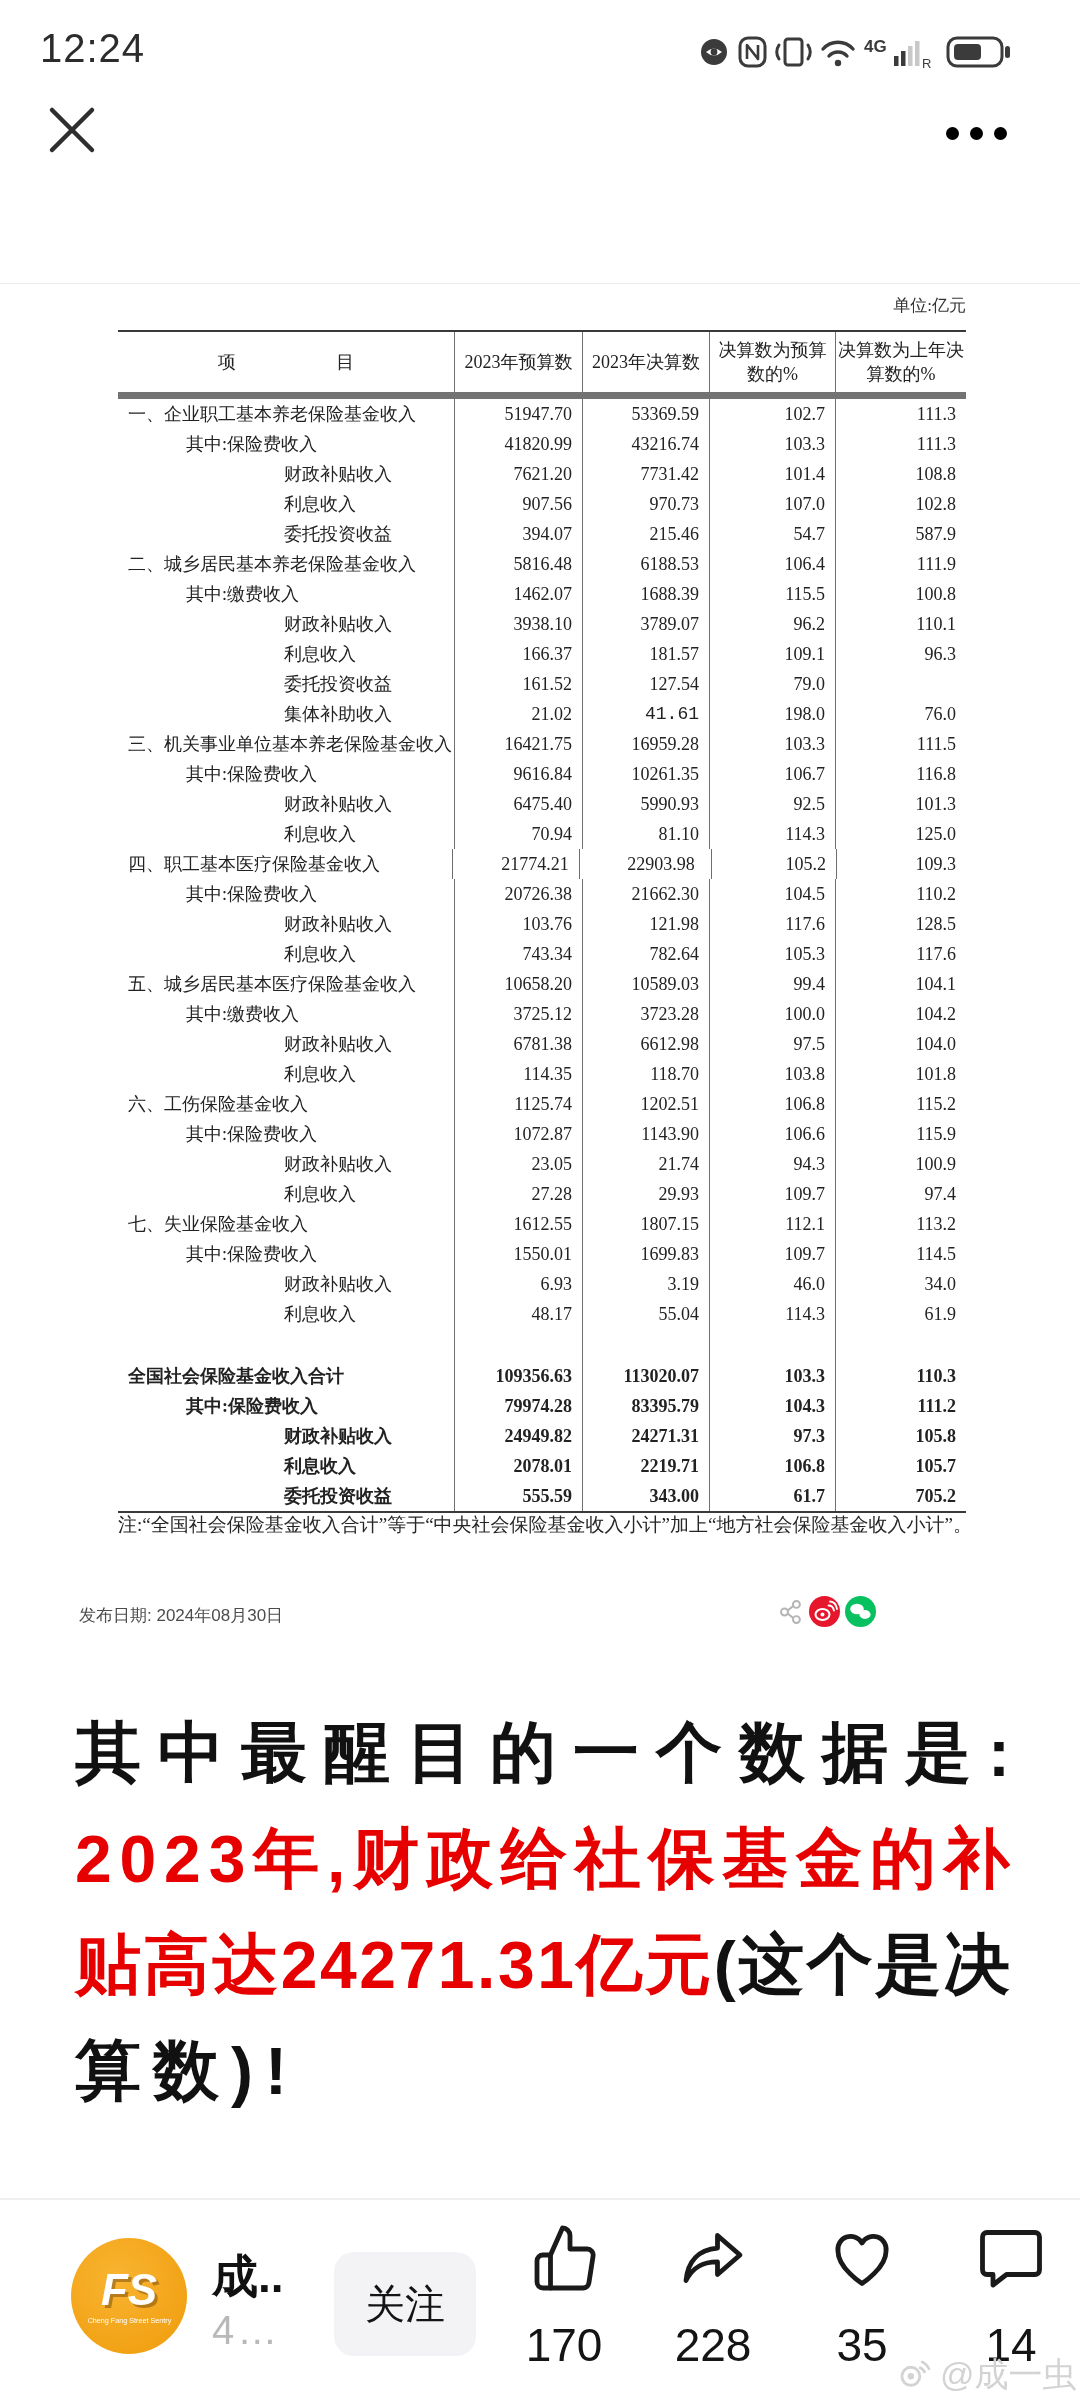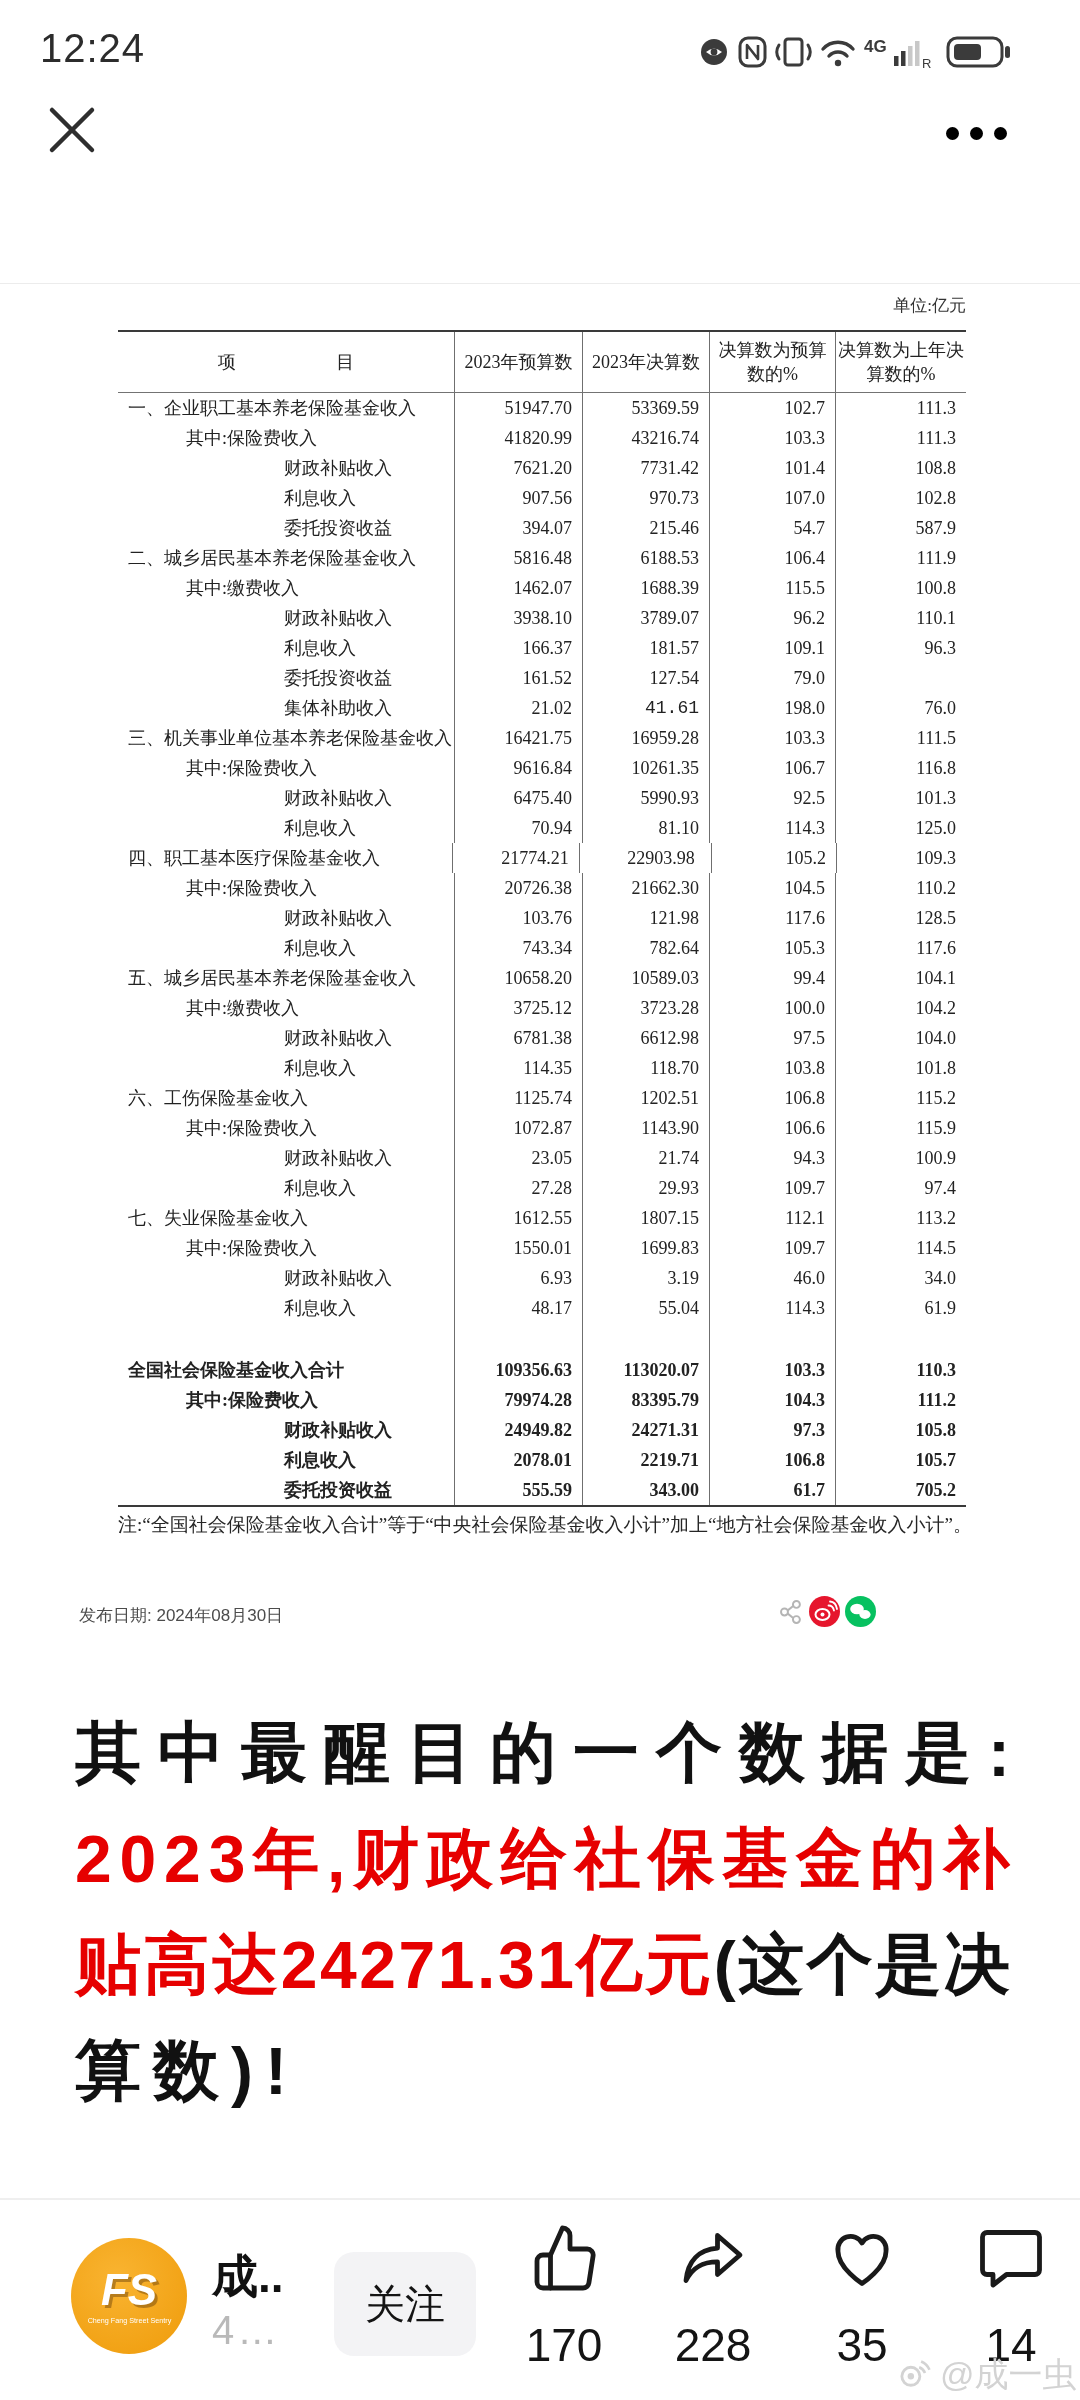--- a/index.html
+++ b/index.html
@@ -15,21 +15,21 @@
   #close-btn{left:44px;top:102px;width:56px;height:56px;cursor:pointer;}
   #more-btn{left:946px;top:118px;width:80px;height:30px;display:flex;gap:11px;align-items:center;cursor:pointer;}
   #more-btn i{width:13px;height:13px;border-radius:50%;background:#000;display:block;}
   #img-top-line{left:0;top:283px;width:1080px;height:1px;background:#ececec;}
 
   
   #unit-label{right:114px;top:294px;font-size:17px;color:#333;font-family:"Liberation Serif","DejaVu Serif",serif;}
   #budget-table{left:118px;top:330px;width:848px;border-top:2px solid #3a3a3a;border-bottom:2px solid #3a3a3a;
       font-family:"Liberation Serif","DejaVu Serif",serif;color:#222;}
   .tr{display:flex;height:30px;align-items:center;}
-  .tr.thead{height:60px;border-bottom:1px solid #737373;font-size:18px;}
+  .tr.thead{height:60px;border-bottom:7px solid #737373;font-size:18px;}
   .tr.gap{height:32px;}
   .td{height:100%;display:flex;align-items:center;box-sizing:border-box;overflow:hidden;}
   .td+.td{border-left:1px solid #6f6f6f;}
   .td.th{flex-direction:column;justify-content:center;text-align:center;line-height:1.35;}
   .td.num{justify-content:flex-end;padding-right:10px;font-size:18px;white-space:nowrap;}
   .td.lbl{font-size:18px;white-space:nowrap;}
   .tr.bold{font-weight:700;}
   .item-head{word-spacing:96px;}
   #table-note{left:118px;top:1512px;width:860px;font-size:19px;color:#262626;
       font-family:"Liberation Serif","DejaVu Serif",serif;white-space:nowrap;}
@@ -256,21 +256,21 @@
       <div class="td num" style="width: 131px;">128.5</div>
     </div>
     <div class="tr">
       <div class="td lbl" style="width: 336px; padding-left: 166px;">利息收入</div>
       <div class="td num" style="width: 128px;">743.34</div>
       <div class="td num" style="width: 127px;">782.64</div>
       <div class="td num" style="width: 126px;">105.3</div>
       <div class="td num" style="width: 131px;">117.6</div>
     </div>
     <div class="tr">
-      <div class="td lbl" style="width: 336px; padding-left: 10px;">五、城乡居民基本养老保险基金收入</div>
+      <div class="td lbl" style="width: 336px; padding-left: 10px;">五、城乡居民基本医疗保险基金收入</div>
       <div class="td num" style="width: 128px;">10658.20</div>
       <div class="td num" style="width: 127px;">10589.03</div>
       <div class="td num" style="width: 126px;">99.4</div>
       <div class="td num" style="width: 131px;">104.1</div>
     </div>
     <div class="tr">
       <div class="td lbl" style="width: 336px; padding-left: 68px;">其中:缴费收入</div>
       <div class="td num" style="width: 128px;">3725.12</div>
       <div class="td num" style="width: 127px;">3723.28</div>
       <div class="td num" style="width: 126px;">100.0</div>

